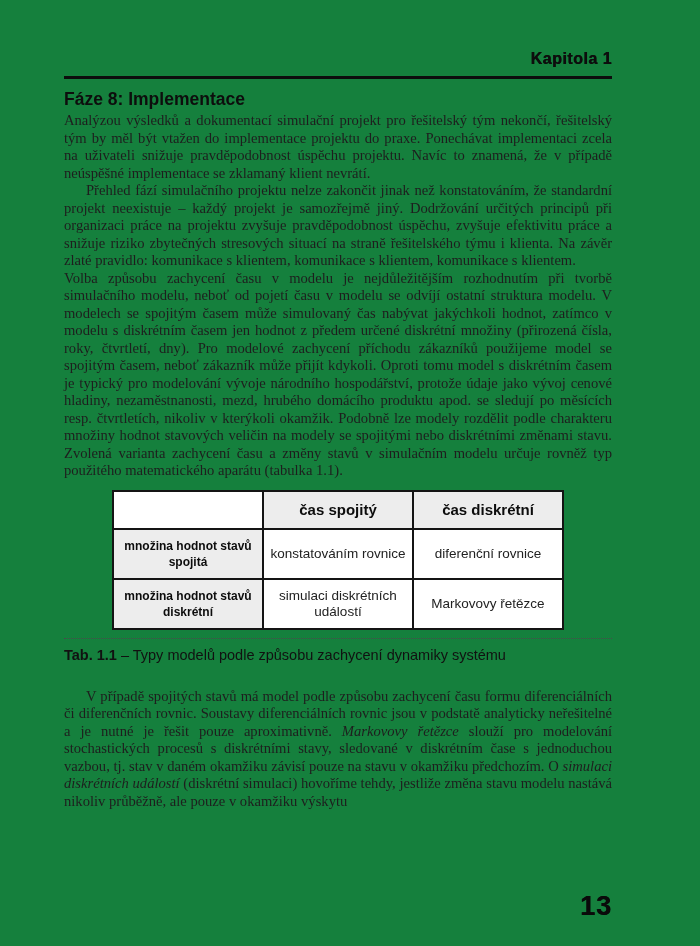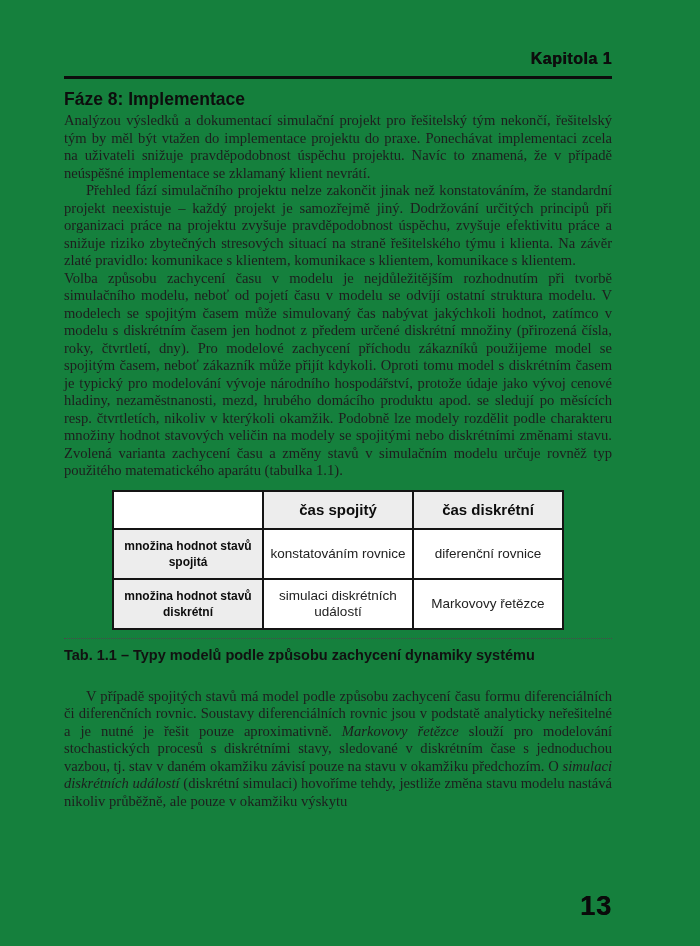--- a/index.html
+++ b/index.html
@@ -101,21 +101,21 @@
   .caption {
     margin-top: 8px;
     border-top: 1px dotted #4a4a4a;
     padding-top: 8px;
     font-family: "Liberation Sans", sans-serif;
     font-size: 14.5px;
     line-height: 17px;
     color: #111111;
   }
   .caption .caption-label { font-weight: bold; }
-  .caption .caption-text { margin-left: 4px; font-weight: bold; }
+  .caption .caption-text { margin-left: 4px; font-weight: normal; }
 
   .closing { margin-top: 24px; }
   .closing i { font-style: italic; }
 
   .page-number {
     position: absolute;
     right: 88px;
     bottom: 24px;
     font-family: "Liberation Sans", sans-serif;
     font-weight: bold;

